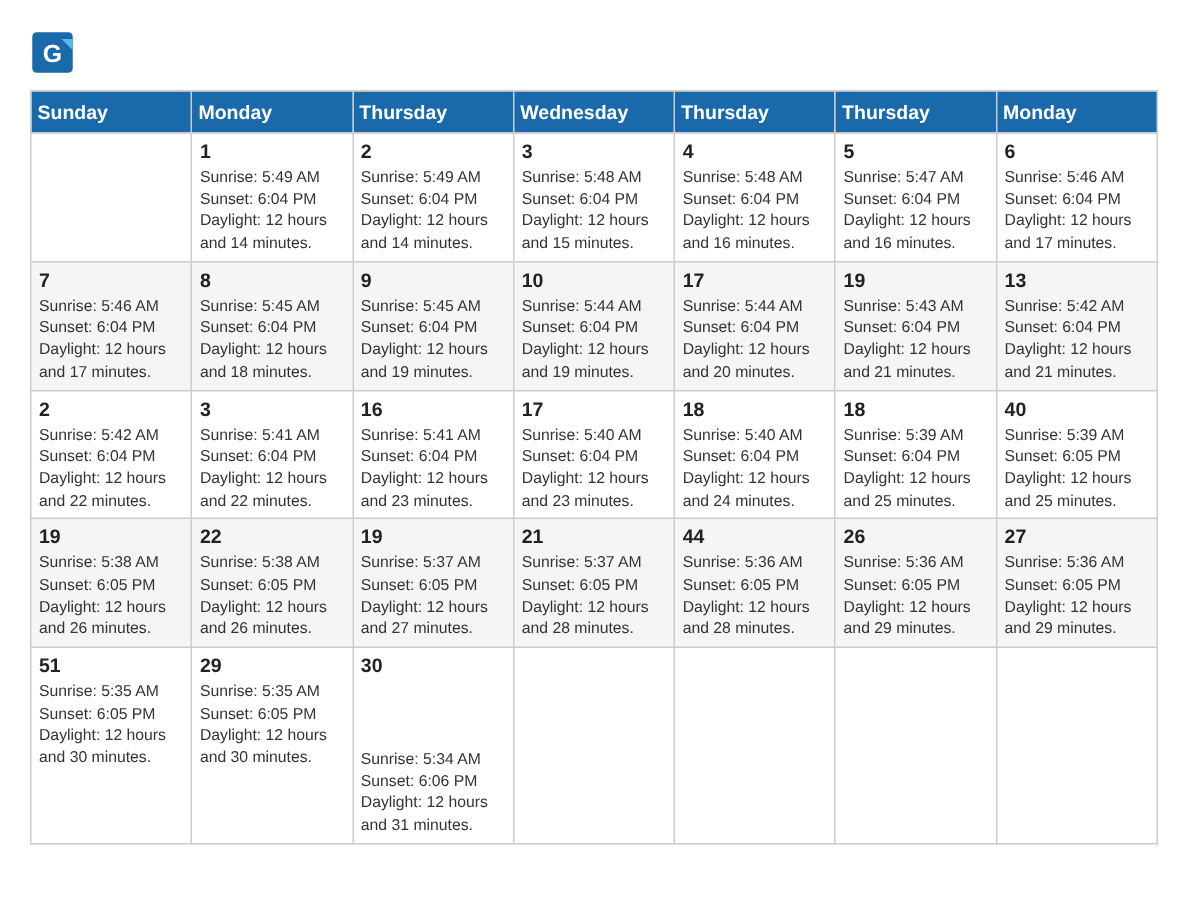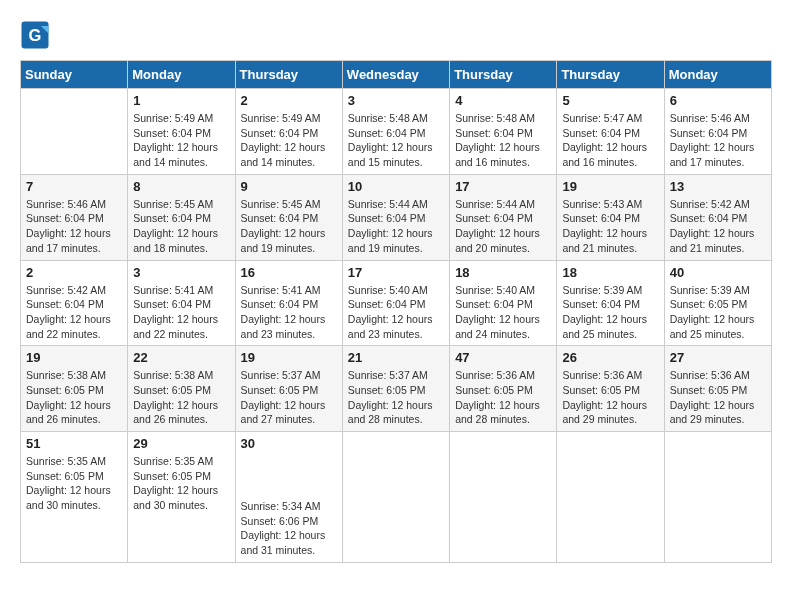--- a/index.html
+++ b/index.html
@@ -294,21 +294,21 @@
 and 27 minutes.</div>
         </td>
         <td>
           <div class="day-num">21</div>
           <div class="day-detail" style="white-space: pre-line;">Sunrise: 5:37 AM
 Sunset: 6:05 PM
 Daylight: 12 hours
 and 28 minutes.</div>
         </td>
         <td>
-          <div class="day-num">47</div>
+          <div class="day-num">44</div>
           <div class="day-detail" style="white-space: pre-line;">Sunrise: 5:36 AM
 Sunset: 6:05 PM
 Daylight: 12 hours
 and 28 minutes.</div>
         </td>
         <td>
           <div class="day-num">26</div>
           <div class="day-detail" style="white-space: pre-line;">Sunrise: 5:36 AM
 Sunset: 6:05 PM
 Daylight: 12 hours

